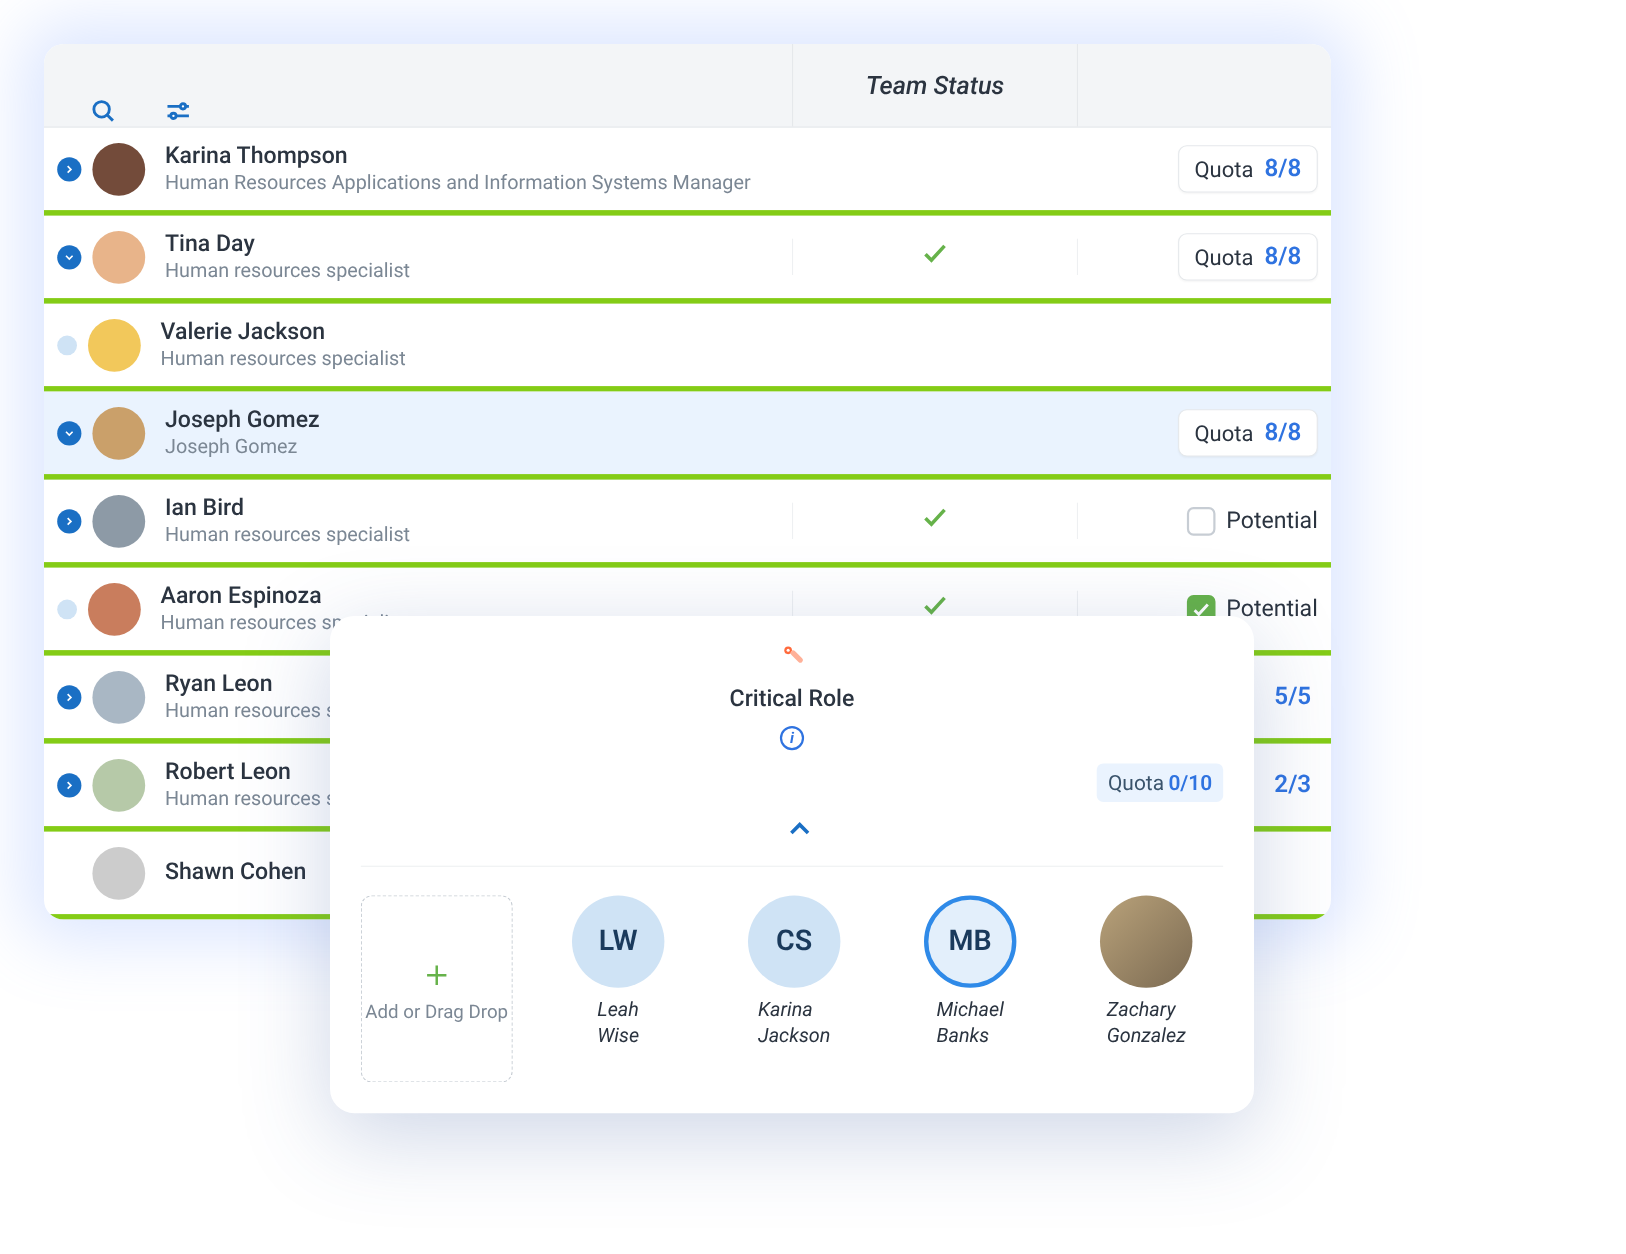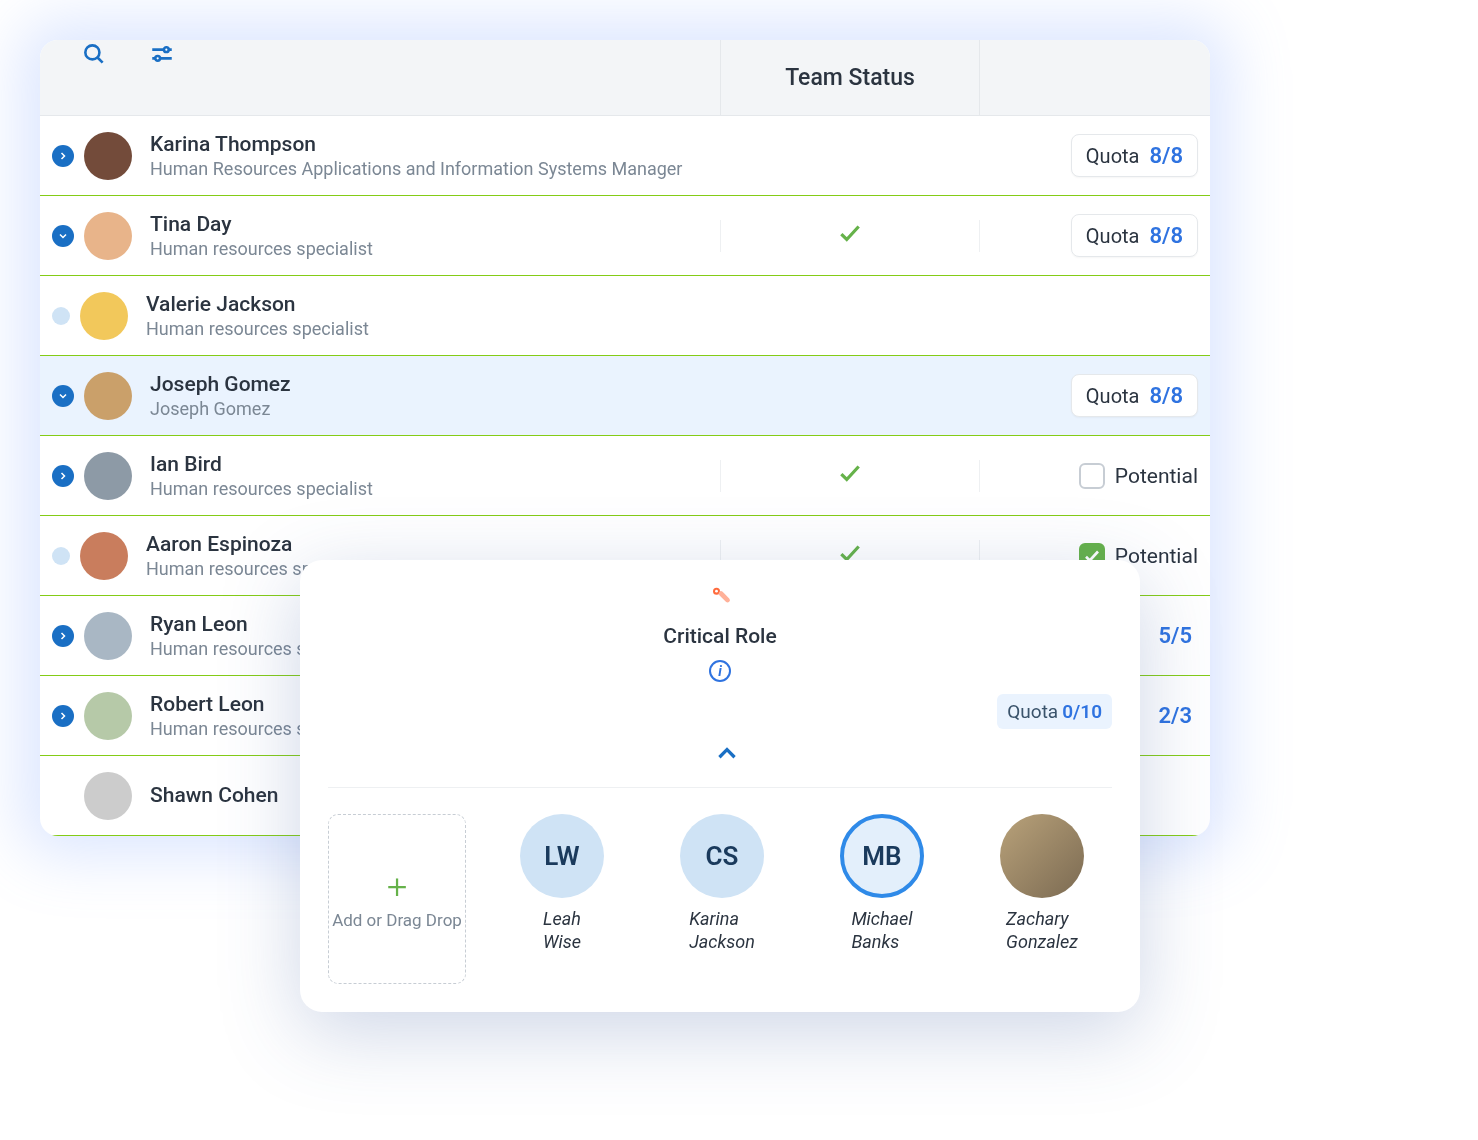--- a/index.html
+++ b/index.html
@@ -14,24 +14,25 @@
   .panel {
     width: 1170px;
     background: #fff;
     border-radius: 18px;
     box-shadow: 0 0 60px 20px rgba(120,160,255,0.25);
     overflow: hidden;
     position: relative;
   }
   .header {
     display: flex;
-    align-items: flex-start;
+    align-items: flex-end;
     background: #f3f5f7;
     height: 76px;
     border-bottom: 1px solid #e5e8eb;
+    font-style: italic;
   }
   .header-left {
     display: flex;
     align-items: center;
     gap: 40px;
     padding-left: 40px;
     width: 680px;
   }
   .icon-btn {
     width: 28px; height: 28px;
@@ -49,21 +50,21 @@
     border-right: 1px solid #e5e8eb;
     height: 100%;
     display: flex;
     align-items: center;
     justify-content: center;
   }
   .header-right { flex: 1; }
   .row {
     display: flex;
     align-items: center;
-    border-bottom: 1px solid #84cc16;
+    border-bottom: 5px solid #84cc16;
     min-height: 80px;
     position: relative;
   }
   .row.highlight { background: #eaf3fe; }
   .row .col-main {
     display: flex;
     align-items: center;
     width: 680px;
     padding-left: 12px;
   }

